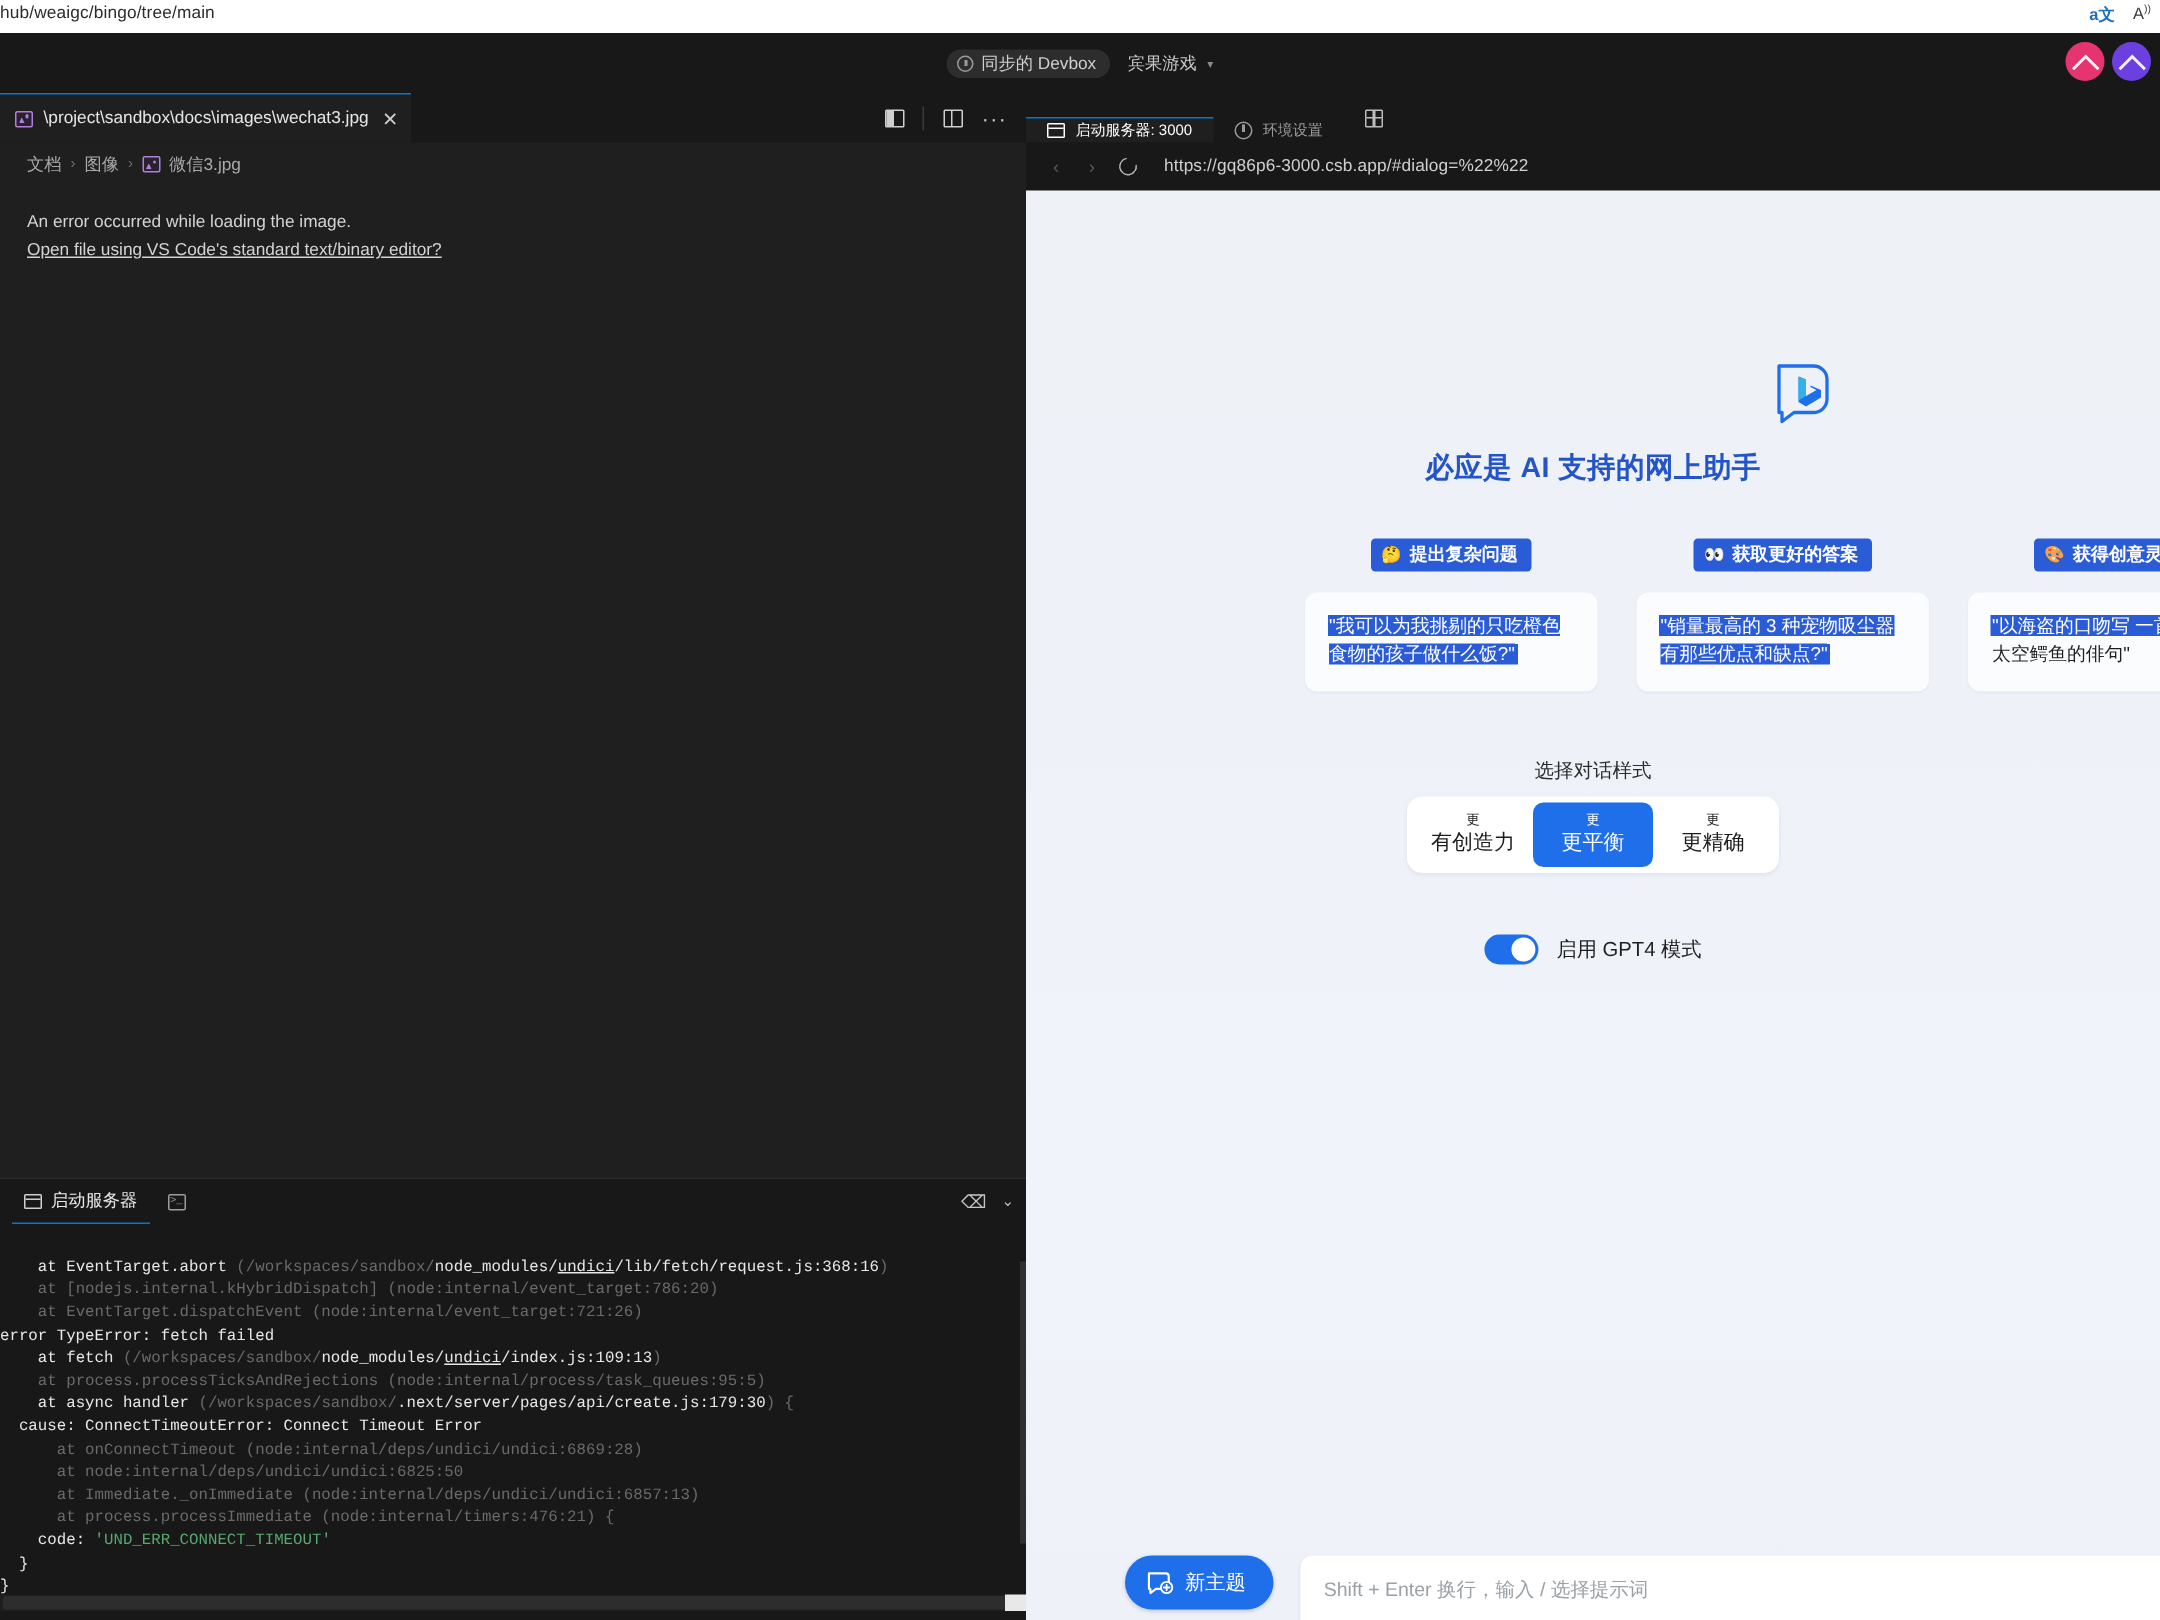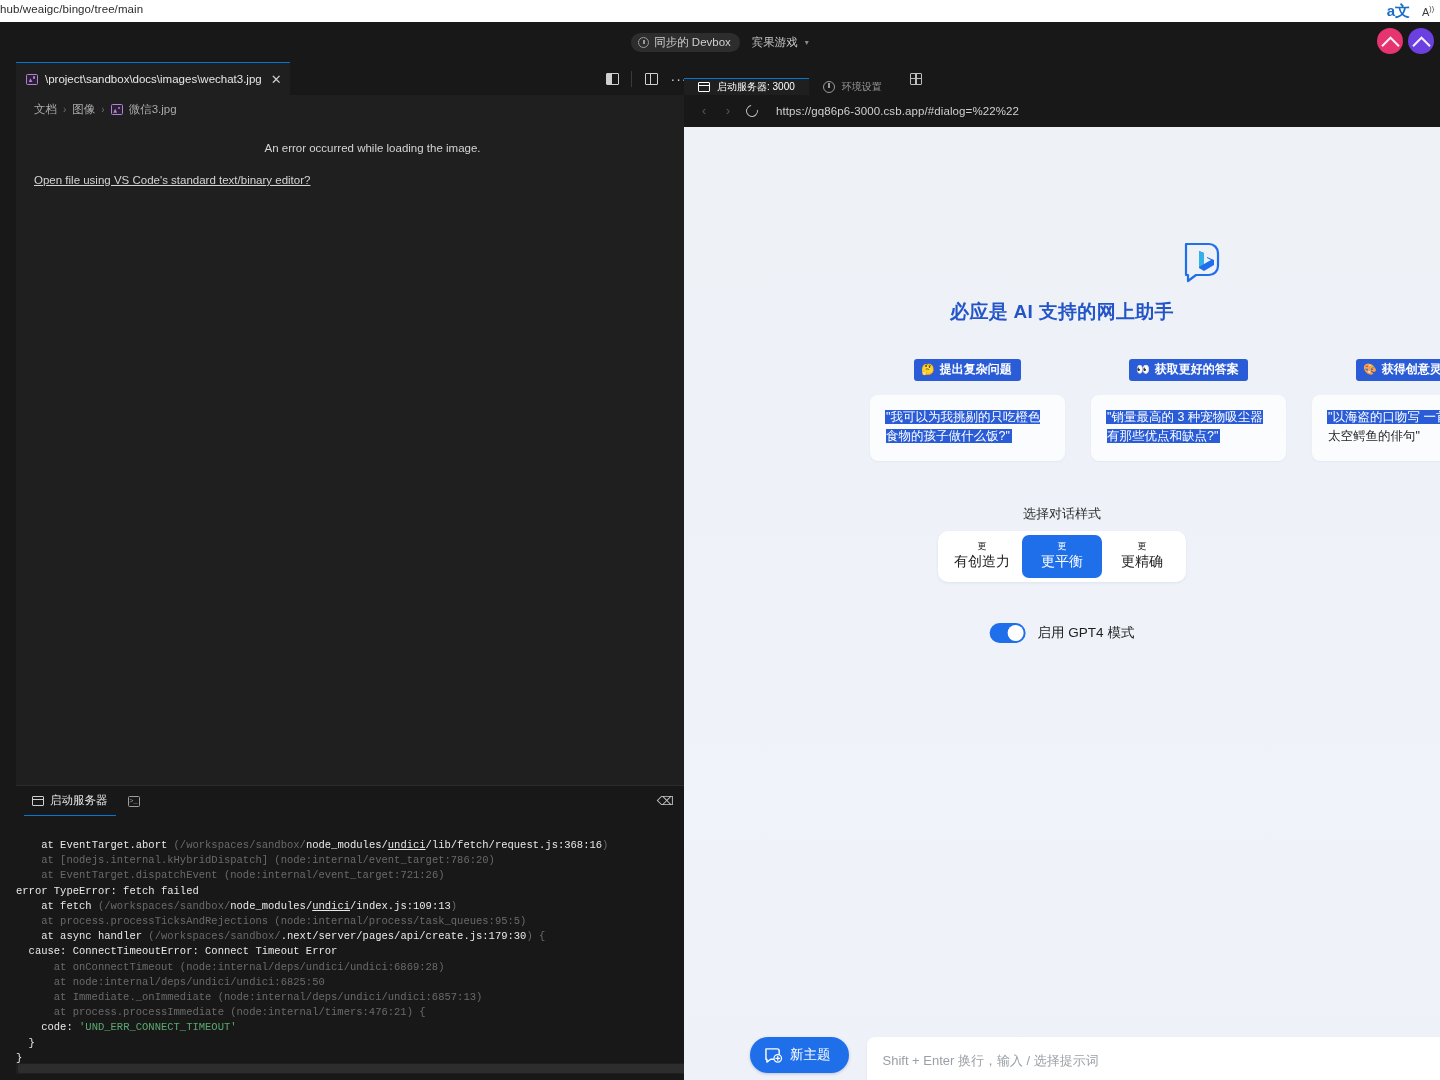--- a/index.html
+++ b/index.html
@@ -15,21 +15,21 @@
   .browser-chrome {
     position: absolute; left: 0; top: 0; width: 1440px; height: 22px;
     background: #ffffff;
   }
   .chrome-url {
     position: absolute; left: 0; top: 3px;
     font-size: 11.5px; color: #2b2b2b; letter-spacing: .1px;
     white-space: nowrap;
   }
   .chrome-right { position: absolute; right: 6px; top: 2px; display: flex; gap: 12px; align-items: center; }
-  .chrome-ico { font-size: 15px; color: #1a6fc4; font-weight: 700; }
+  .chrome-ico { font-size: 11px; color: #1a6fc4; font-weight: 700; }
   .chrome-ico2 { font-size: 11px; color: #3a3a3a; }
 
   
   .ide {
     position: absolute; left: 0; top: 22px; width: 1440px; height: 1058px;
     background: #181818;
   }
 
   
   .ide-titlebar {
@@ -65,21 +65,21 @@
   .avatar::after {
     content: ""; position: absolute; left: 7px; top: 11px;
     width: 11px; height: 11px;
     border-left: 2.6px solid rgba(255,255,255,.92);
     border-top: 2.6px solid rgba(255,255,255,.92);
     transform: rotate(45deg);
   }
 
   
   .left-col {
-    position: absolute; left: 16px; top: 40px; width: 705px; height: 1018px;
+    position: absolute; left: 0; top: 40px; width: 705px; height: 1018px;
     background: #1f1f1f;
   }
   .tabs-row {
     position: absolute; left: 0; top: 0; width: 684px; height: 33px;
     background: #181818; display: flex; align-items: stretch;
   }
   .tab {
     display: flex; align-items: center; gap: 7px;
     padding: 0 8px 0 10px;
     background: #1f1f1f;
@@ -122,21 +122,21 @@
   .dots { font-size: 14px; color: #cfcfcf; letter-spacing: 1px; line-height: 8px; }
 
   .breadcrumb {
     position: absolute; left: 18px; top: 40px;
     display: flex; align-items: center; gap: 6px;
     font-size: 11.5px; color: #a9a9a9;
   }
   .bc-sep { color: #6f6f6f; font-size: 10px; }
 
   .editor-body { position: absolute; left: 18px; top: 80px; right: 10px; }
-  .err-line { font-size: 11.5px; color: #d4d4d4; margin-bottom: 16px; text-align: center; }
+  .err-line { font-size: 11.5px; color: #d4d4d4; margin-bottom: 3px; }
   .err-link {
     font-size: 11.5px; color: #d4d4d4; text-decoration: underline;
     display: inline-block;
   }
 
   
   .terminal-panel {
     position: absolute; left: 0; top: 723px; width: 684px; height: 295px;
     background: #181818; border-top: 1px solid #2b2b2b;
   }

